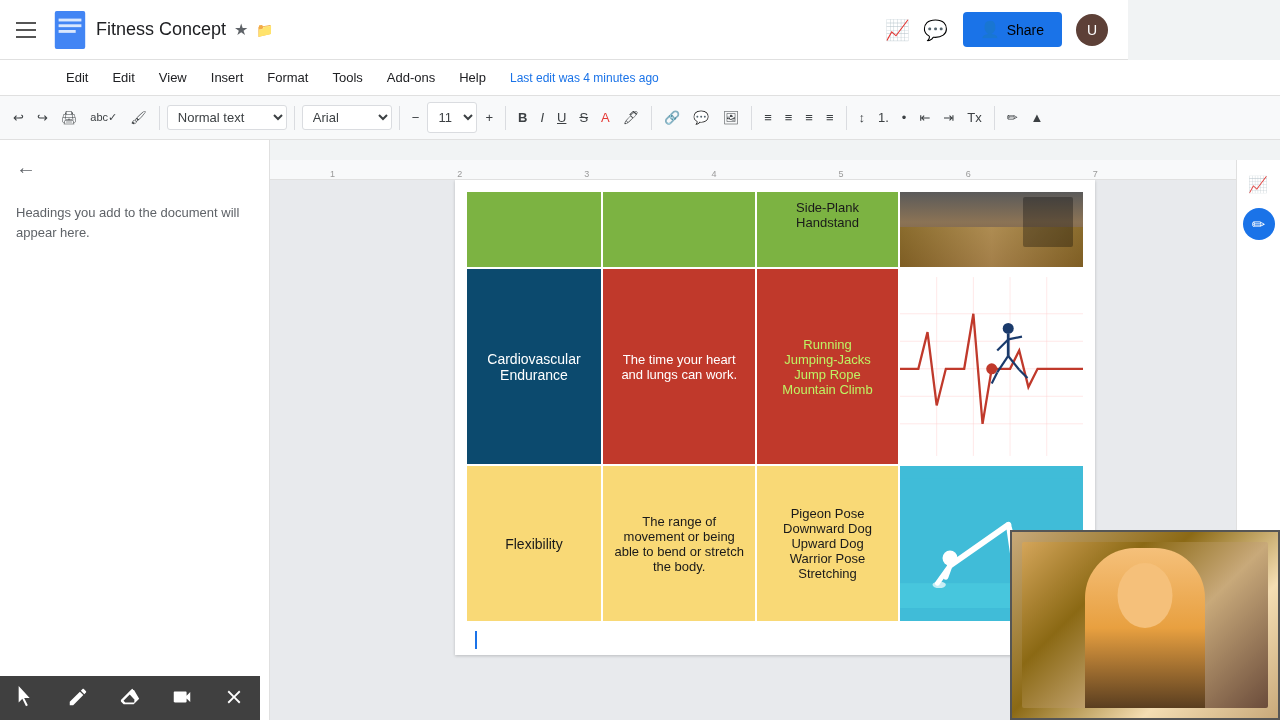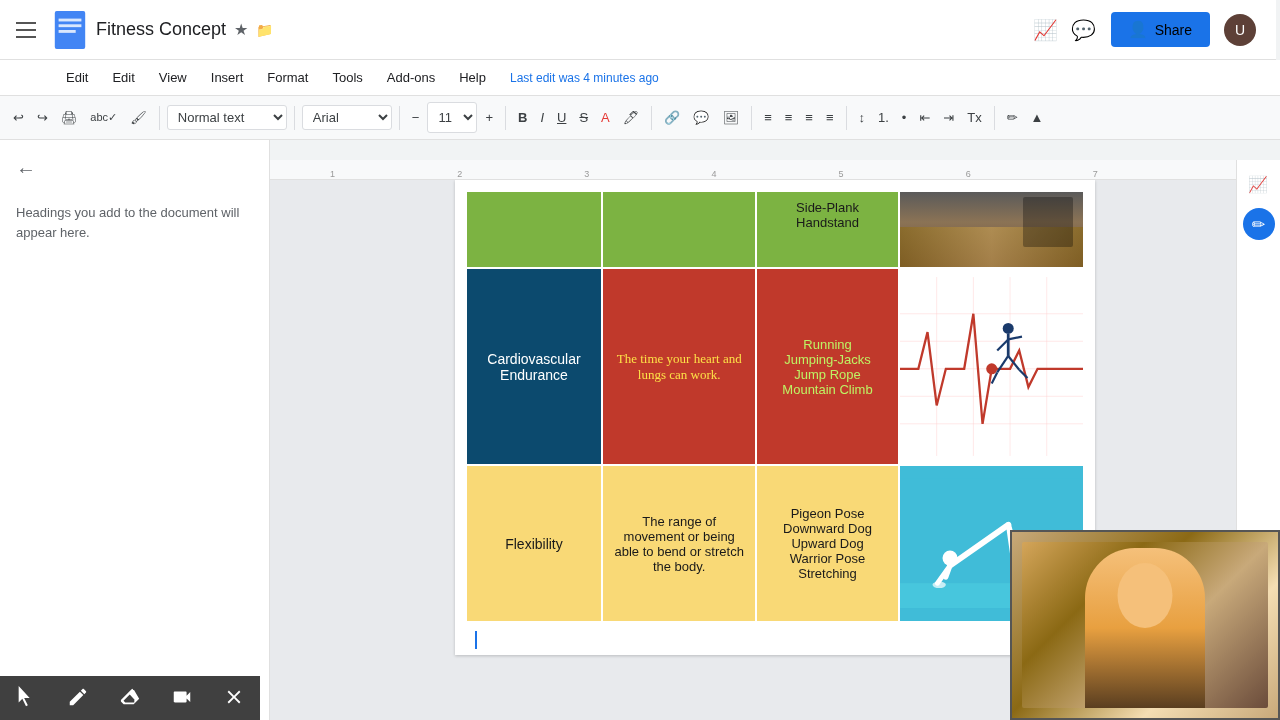--- a/index.html
+++ b/index.html
@@ -1,20 +1,20 @@
 <!DOCTYPE html>
 <html><head>
   <meta charset="utf-8">
   <style>
     * { box-sizing: border-box; margin: 0; padding: 0; }
     body { font-family: Arial, sans-serif; background: #f1f3f4; overflow: hidden; width: 1280px; height: 720px; position: relative; }
 
     
     #top-bar {
-      position: absolute; top: 0; left: 0; width: 1276px; height: 60px;
+      position: absolute; top: 0; left: 0; width: 1128px; height: 60px;
       background: #fff; display: flex; align-items: center; padding: 0 10px;
       border-bottom: 1px solid #e0e0e0; z-index: 10;
     }
     #menu-icon { width: 36px; height: 36px; display: flex; flex-direction: column; justify-content: center; gap: 5px; padding: 6px; cursor: pointer; margin-right: 8px; }
     #menu-icon span { display: block; width: 20px; height: 2px; background: #555; }
     #doc-icon { width: 32px; height: 38px; margin-right: 10px; position: relative; }
     #doc-icon svg { width: 100%; height: 100%; }
     #title-area { display: flex; flex-direction: column; flex: 1; }
     #doc-title { font-size: 18px; color: #202124; font-weight: 400; }
     #right-icons { display: flex; align-items: center; gap: 14px; margin-right: 10px; }
@@ -268,21 +268,21 @@
             <div style="position:absolute; top:5px; right:10px; width:50px; height:50px; background:rgba(0,0,0,0.3); border-radius:2px;"></div>
           </div>
         </td>
       </tr>
 
       <tr class="row-red">
         <td class="text-cell col-type" style="background:#0c4a6e; height:195px; vertical-align:middle;">
           <div class="cell-content" style="color:#fff; font-size:14px; font-weight:500;">Cardiovascular<br>Endurance</div>
         </td>
         <td class="text-cell col-def" style="background:#c0392b; height:195px; vertical-align:middle;">
-          <div class="cell-content" style="color:#fde047; font-size:13px;font-family:Liberation Serif, serif;">The time your heart and lungs can work.</div>
+          <div class="cell-content" style="color:#ffffff; font-size:13px;">The time your heart and lungs can work.</div>
         </td>
         <td class="text-cell col-exercises" style="background:#c0392b; height:195px; vertical-align:middle;">
           <div class="cell-content" style="color:#bef264; font-size:13px;">Running<br>Jumping-Jacks<br>Jump Rope<br>Mountain Climb</div>
         </td>
         <td class="img-cell col-img" style="height:195px; padding:0; background:#fff;">
 
           <div class="runner-container" style="height:195px;">
             <svg viewBox="0 0 200 195" xmlns="http://www.w3.org/2000/svg" style="width:100%; height:195px;">
 
               <line x1="0" y1="40" x2="200" y2="40" stroke="#ffcccc" stroke-width="0.5"></line>

